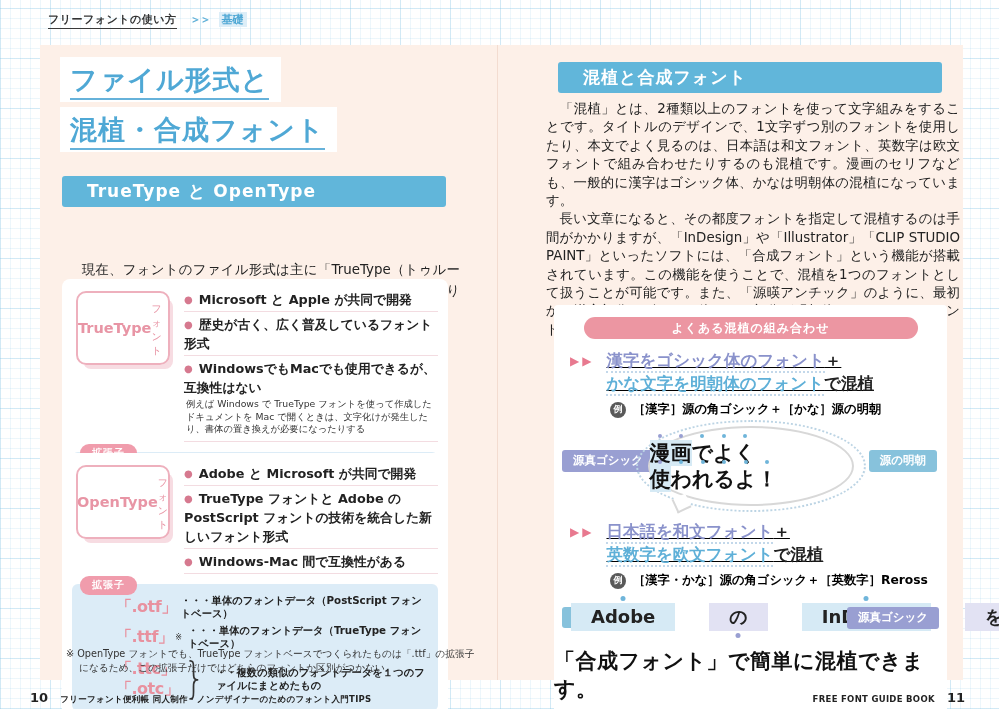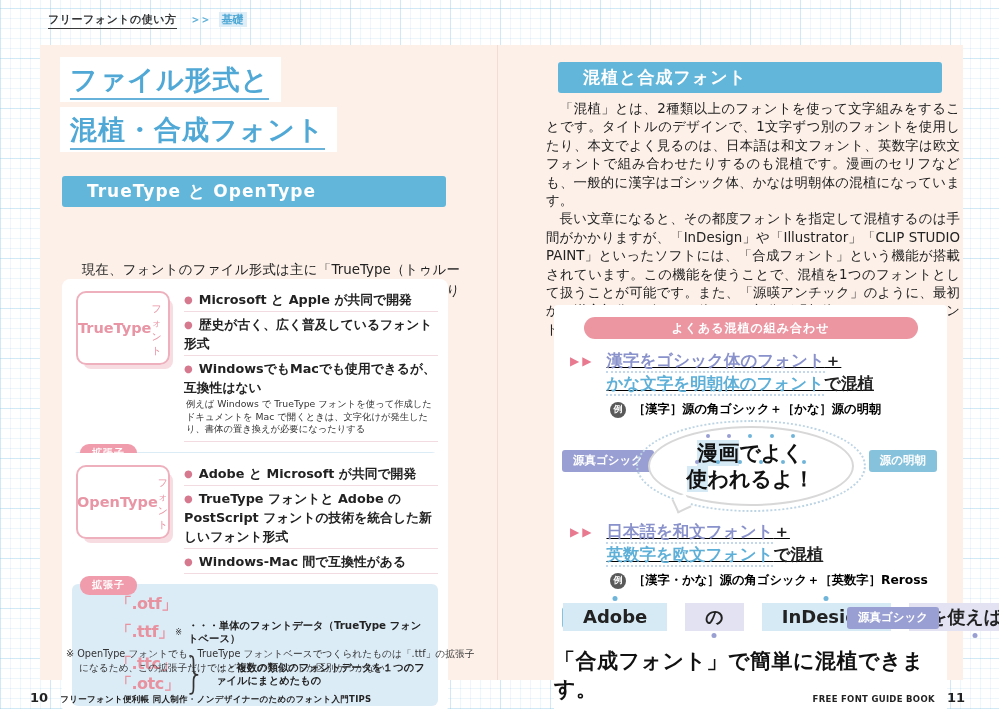--- a/index.html
+++ b/index.html
@@ -78,35 +78,35 @@
     font-size:9px; font-weight:bold; display:flex; align-items:center; justify-content:center; flex:none; }
   .example-text{ font-size:12.3px; font-weight:bold; color:#000000; margin-left:7px; }
   .bubble-row{ position:relative; height:86px; margin-top:6px; }
   .font-label{ position:absolute; color:#fff; font-size:11.5px; font-weight:bold; padding:3px 11px 4px; border-radius:3px; white-space:nowrap; }
   .font-label.purple{ background:#999fd2; }
   .font-label.blue{ background:#87c2dc; }
   .bubble-row .font-label.lft{ left:8px; top:26px; }
   .bubble-row .font-label.rgt{ right:10px; top:26px; }
   .bubble{ position:absolute; left:50%; top:2px; transform:translateX(-50%); width:206px; height:80px;
     background:#fff; border:2px solid #d8d8d8; border-radius:50%;
-    display:flex; flex-direction:column; align-items:center; justify-content:center; }
+    display:flex; flex-direction:column; justify-content:center; }
   .bubble::before{ content:""; position:absolute; inset:-8px -14px; border:2px dotted #bcd4e4; border-radius:50%; }
   .bubble::after{ content:""; position:absolute; left:24px; bottom:-7px; width:13px; height:13px;
     background:#fff; border-right:2px solid #d8d8d8; border-bottom:2px solid #d8d8d8; transform:rotate(65deg); }
   .bubble-line{ font-size:21px; font-weight:bold; color:#111; line-height:26px; white-space:nowrap; }
   .ch{ position:relative; display:inline-block; }
   .ch.k{ background:#d6eaf5; }
   .ch::before{ content:""; position:absolute; left:50%; top:-6px; width:4px; height:4px; border-radius:50%; transform:translateX(-50%); }
   .ch.k::before{ background:#999fd2; }
   .ch.a::before{ background:#6fb5da; }
   .adobe-row{ position:relative; margin-top:14px; height:30px; }
   .adobe-row .font-label.lft{ left:8px; top:4px; }
   .adobe-row .font-label.rgt{ right:8px; top:4px; }
   .adobe-text{ text-align:center; font-size:18px; font-weight:bold; color:#222; line-height:28px; white-space:nowrap; }
-  .seg{ position:relative; display:inline-block; padding:0 20px; margin:0 9px; }
+  .seg{ position:relative; display:inline-block; padding:0 20px; margin:0 17px; }
   .seg.en{ background:#d6eaf5; }
   .seg.jp{ background:#e2e2f3; }
   .seg.en::before{ content:""; position:absolute; left:50%; top:-7px; width:5px; height:5px; border-radius:50%; background:#6fb5da; transform:translateX(-50%); }
   .seg.jp::after{ content:""; position:absolute; left:50%; bottom:-7px; width:5px; height:5px; border-radius:50%; background:#999fd2; transform:translateX(-50%); }
   .closing{ margin-top:14px; text-align:left; font-size:21px; font-weight:bold; color:#111; letter-spacing:.5px; }
   
   .footer{ position:absolute; top:687px; color:#222; }
   .footer.lft{ left:30px; }
   .footer.rgt{ right:34px; text-align:right; }
   .footer .pnum{ font-size:13px; font-weight:bold; }
@@ -186,20 +186,21 @@
           </div>
           <div class="bullet-row">
             <span class="dot">●</span><span class="btxt">Windows-Mac 間で互換性がある</span>
           </div>
         </div>
       </div>
       <div class="ext-box">
         <span class="ext-tag">拡張子</span>
         <div class="ext-row">
           <span class="ext-name">「.otf」</span>
+            <span class="ext-desc">・・・単体のフォントデータ（PostScript フォントベース）</span>
         </div>
         <div class="ext-row">
           <span class="ext-name">「.ttf」</span>
             <span class="ext-mark">※</span>
             <span class="ext-desc">・・・単体のフォントデータ（TrueType フォントベース）</span>
         </div>
         <div class="ext-group">
           <div class="ext-col">
             <span class="ext-name">「.ttc」</span>
             <span class="ext-name">「.otc」</span>

